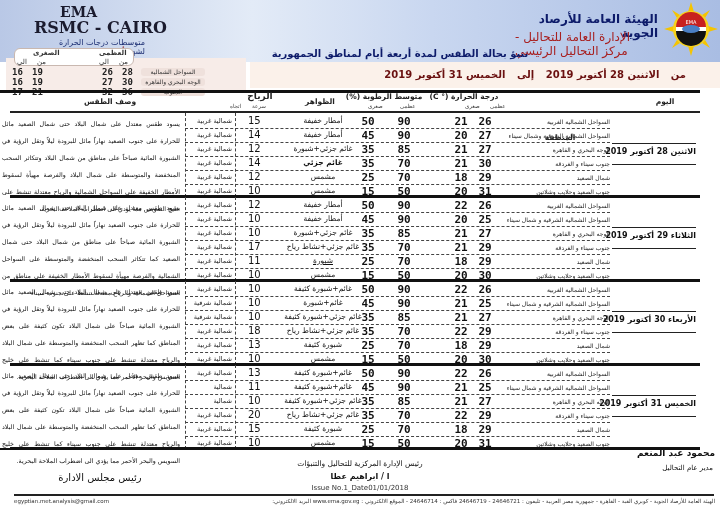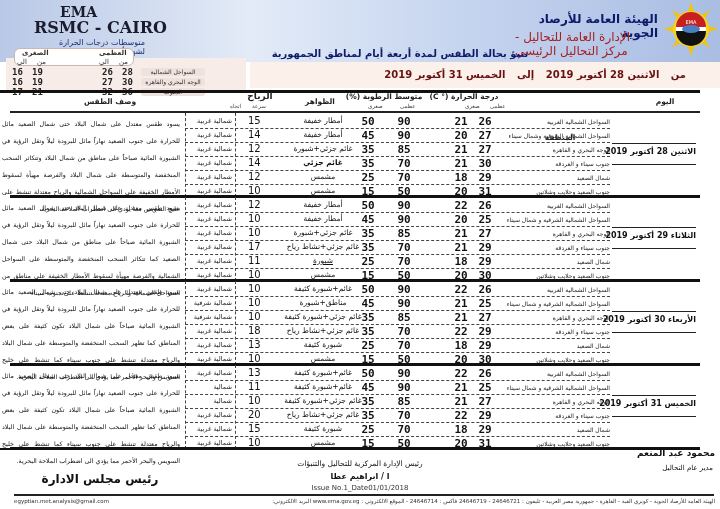--- a/index.html
+++ b/index.html
@@ -48,41 +48,41 @@
   .day-label { position: absolute; left: 622px; width: 98px; font-size: 8px; font-weight: bold; color: #111; direction: rtl; text-align: center; white-space: nowrap; }
   .day-lines { position: absolute; left: 612px; width: 84px; height: 22px; border-top: 1px solid #222; border-bottom: 1px solid #222; }
   .desc { position: absolute; left: 2px; width: 178px; font-size: 6.3px; line-height: 17px; color: #111; direction: rtl; text-align: justify; }
 
   
   .footer-name { position: absolute; left: 605px; top: 448px; width: 110px; font-size: 9px; font-weight: bold; direction: rtl; text-align: right; }
   .footer-title { position: absolute; left: 605px; top: 464px; width: 108px; font-size: 7px; direction: rtl; text-align: right; }
   .footer-center-1 { position: absolute; left: 280px; top: 459px; width: 160px; font-size: 7.5px; direction: rtl; text-align: center; }
   .footer-center-2 { position: absolute; left: 280px; top: 472px; width: 160px; font-size: 8px; font-weight: bold; direction: rtl; text-align: center; }
   .footer-issue { position: absolute; left: 280px; top: 484px; width: 160px; font-size: 7px; color: #333; text-align: center; }
-  .footer-board { position: absolute; left: 40px; top: 472px; width: 120px; font-size: 12px; font-weight: bold; direction: rtl; text-align: center; }
+  .footer-board { position: absolute; left: 40px; top: 472px; width: 120px; font-size: 10px; font-weight: normal; direction: rtl; text-align: center; }
   .contact { position: absolute; left: 0; top: 498px; width: 720px; font-size: 5.5px; color: #333; white-space: nowrap; }
   .contact .email { position: absolute; left: 14px; }
   .contact .addr { position: absolute; left: 290px; width: 425px; direction: rtl; text-align: left; }
 </style>
 </head>
 <body>
 
 <div class="banner"></div>
 
 <div class="avg-strip"></div>
 <div class="ema-title">EMA</div>
 <div class="rsmc-title">RSMC - CAIRO</div>
 <div class="avg-title">
   <span>متوسطات درجات الحرارة لشهر</span>
   <span class="avg-month">أكتوبر</span>
 </div>
 
 <div class="avg-table">
   <div class="avg-head">
-    <span style="left:7px; top:0px; font-weight:bold;">الصغرى</span>
+    <span style="left:18px; top:0px; font-weight:bold;">الصغرى</span>
     <span style="left:2px; top:9px;">الي</span>
     <span style="left:22px; top:9px;">من</span>
     <span style="left:84px; top:0px; font-weight:bold;">العظمى</span>
     <span style="left:84px; top:9px;">الي</span>
     <span style="left:104px; top:9px;">من</span>
   </div>
   <div class="avg-row" style="top:19px;">
     <span class="num" style="left:4px;">16</span>
     <span class="num" style="left:24px;">19</span>
     <span class="num" style="left:94px;">26</span>
@@ -293,21 +293,21 @@
       <div class="cell-num" style="left:357px; top:2px;">50</div>
       <div class="cell-wx" style="top:3px;">غائم+شبورة كثيفة</div>
       <div class="cell-wspd" style="top:2px;">10</div>
       <div class="cell-wdir" style="top:4px;">شمالية غربية</div>
       <div class="dashed" style="top:15px;"></div>
       <div class="cell-reg" style="top:19px;">السواحل الشمالية الشرقية و شمال سيناء</div>
       <div class="cell-num" style="left:474px; top:16px;">25</div>
       <div class="cell-num" style="left:450px; top:16px;">21</div>
       <div class="cell-num" style="left:393px; top:16px;">90</div>
       <div class="cell-num" style="left:357px; top:16px;">45</div>
-      <div class="cell-wx" style="top:17px;">مناطق+شبورة</div>
+      <div class="cell-wx" style="top:17px;">غائم+شبورة</div>
       <div class="cell-wspd" style="top:16px;">10</div>
       <div class="cell-wdir" style="top:18px;">شمالية شرقية</div>
       <div class="dashed" style="top:29px;"></div>
       <div class="cell-reg" style="top:33px;">الوجه البحري و القاهرة</div>
       <div class="cell-num" style="left:474px; top:30px;">27</div>
       <div class="cell-num" style="left:450px; top:30px;">21</div>
       <div class="cell-num" style="left:393px; top:30px;">85</div>
       <div class="cell-num" style="left:357px; top:30px;">35</div>
       <div class="cell-wx" style="top:31px;">غائم جزئي+شبورة كثيفة</div>
       <div class="cell-wspd" style="top:30px;">10</div>

